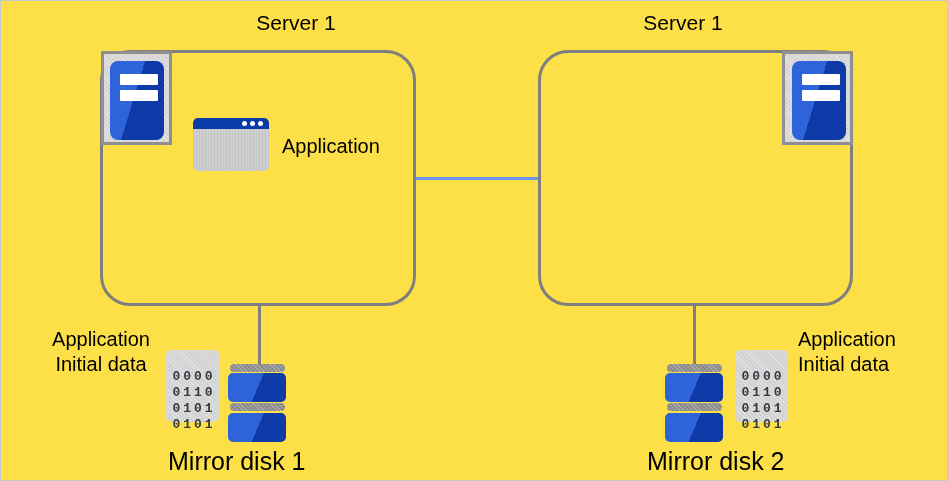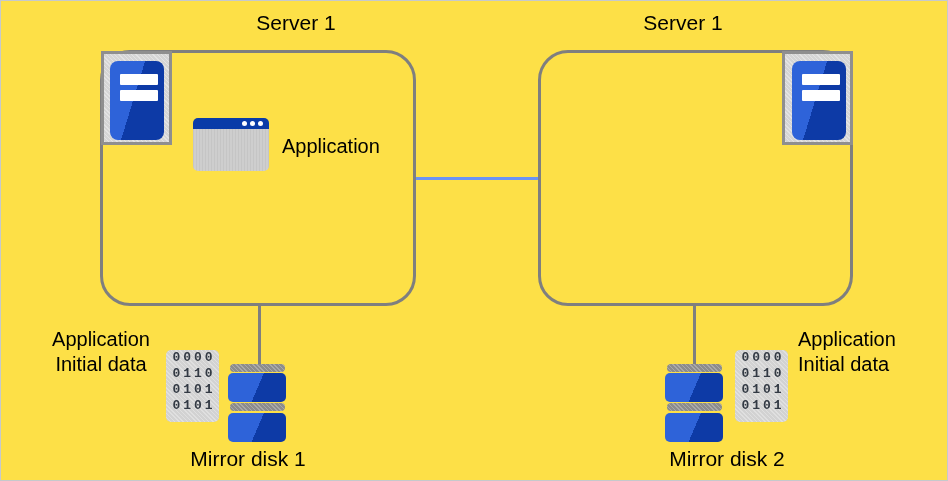--- a/index.html
+++ b/index.html
@@ -72,35 +72,35 @@
   .platter-bar.p1{top:0;} .platter-bar.p2{top:39px;}
   .disk-body{
     position:absolute;left:0;width:58px;height:29px;border-radius:5px;
     background:linear-gradient(113deg,var(--server-blue-light,#2e63d9) 51%,var(--server-blue-dark,#0d3aa6) 51%);
   }
   .disk-body.d1{top:9px;} .disk-body.d2{top:49px;}
   .binary{
     position:absolute;top:349px;width:53px;height:72px;border-radius:5px;box-sizing:border-box;
     background:var(--binary-bg,#d2d2d2);
     background-image:repeating-linear-gradient(45deg,rgba(255,255,255,.3) 0 1px,transparent 1px 3px);
-    padding-top:0;z-index:1;
+    padding-top:19px;z-index:1;
   }
   #binary1{left:165px;} #binary2{left:734px;}
   .binary-row{
     text-align:center;font-family:"Liberation Mono",monospace;font-weight:bold;
     font-size:13px;line-height:16px;letter-spacing:3px;text-indent:3px;
     color:var(--binary-digit,#333a44);
   }
   .initial-label{
     position:absolute;top:326px;width:150px;font-size:20px;line-height:25px;
   }
   #initlabel1{left:25px;text-align:center;}
   #initlabel2{left:797px;text-align:left;}
   .disk-label{
-    position:absolute;top:446px;width:160px;text-align:center;font-size:21px;white-space:nowrap;
+    position:absolute;top:446px;width:160px;text-align:left;font-size:25px;white-space:nowrap;
   }
   #disklabel1{left:167px;}
   #disklabel2{left:646px;}
 </style>
 </head>
 <body>
 
 <div class="canvas">
 
   <div class="title" id="title1">Server 1</div>

